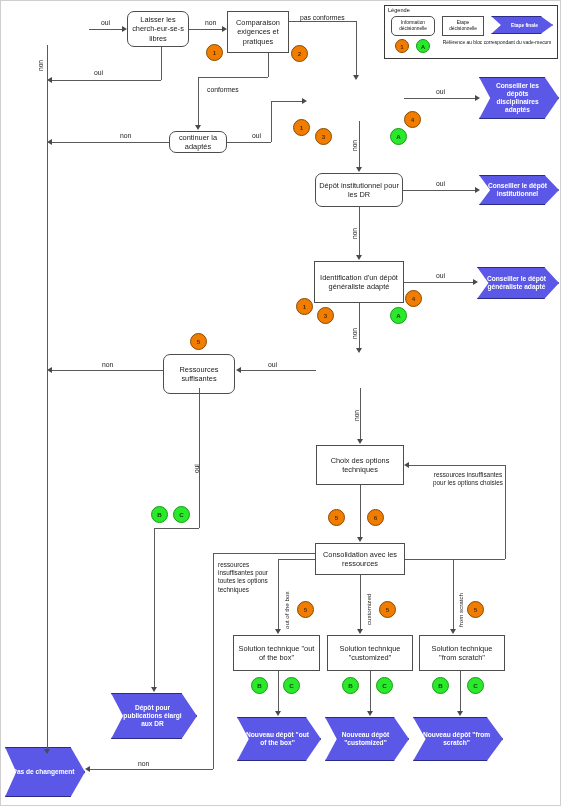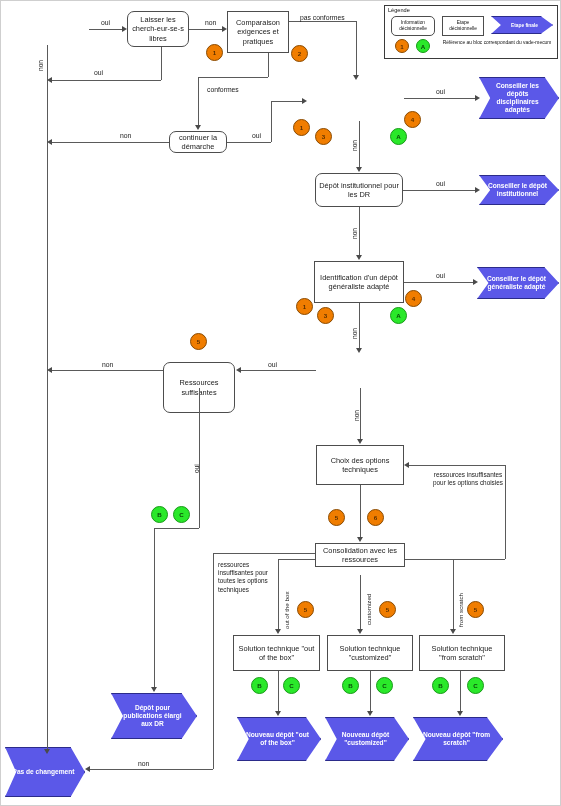--- a/index.html
+++ b/index.html
@@ -55,26 +55,26 @@
     <div class="lgbox round" style="left:6px;top:10px;width:44px;height:20px;">Information décisionnelle</div>
     <div class="lgbox" style="left:57px;top:10px;width:42px;height:20px;">Etape décisionnelle</div>
     <div class="lgchev" style="left:106px;top:10px;width:62px;height:18px;">Etape finale</div>
     <div class="circ o" style="left:10px;top:33px;width:14px;height:14px;">1</div>
     <div class="circ g" style="left:31px;top:33px;width:14px;height:14px;">A</div>
     <div class="lgtxt" style="left:56px;top:34px;width:112px;">Référence au bloc correspondant du vade-mecum</div>
   </div>
 
   <div class="box" style="left:226px;top:10px;width:62px;height:42px;">Comparaison exigences et pratiques</div>
   <div class="box round" style="left:126px;top:10px;width:62px;height:36px;">Laisser les cherch-eur-se-s libres</div>
-  <div class="box round" style="left:168px;top:130px;width:58px;height:22px;">continuer la démarche</div>
+  <div class="box round" style="left:168px;top:130px;width:58px;height:22px;">continuer la adaptés</div>
   <div class="box" style="left:313px;top:260px;width:90px;height:42px;">Identification d'un dépôt généraliste adapté</div>
   <div class="box round" style="left:314px;top:172px;width:88px;height:34px;">Dépôt institutionnel pour les DR</div>
-  <div class="box round" style="left:162px;top:353px;width:72px;height:51px;margin-top:8px;">Ressources suffisantes</div>
+  <div class="box round" style="left:162px;top:353px;width:72px;height:40px;">Ressources suffisantes</div>
   <div class="box" style="left:315px;top:444px;width:88px;height:40px;">Choix des options techniques</div>
-  <div class="box" style="left:314px;top:542px;width:90px;height:24px;">Consolidation avec les ressources</div>
+  <div class="box" style="left:314px;top:542px;width:90px;height:32px;">Consolidation avec les ressources</div>
   <div class="box" style="left:232px;top:634px;width:87px;height:36px;">Solution technique "out of the box"</div>
   <div class="box" style="left:326px;top:634px;width:86px;height:36px;">Solution technique "customized"</div>
   <div class="box" style="left:418px;top:634px;width:86px;height:36px;">Solution technique "from scratch"</div>
 
   <div class="chev" style="left:478px;top:76px;width:80px;height:42px;">Conseiller les dépôts disciplinaires adaptés</div>
   <div class="chev" style="left:478px;top:174px;width:80px;height:30px;">Conseiller le dépôt institutionnel</div>
   <div class="chev" style="left:476px;top:266px;width:82px;height:32px;">Conseiller le dépôt généraliste adapté</div>
   <div class="chev" style="left:110px;top:692px;width:86px;height:46px;">Dépôt pour publications élargi aux DR</div>
   <div class="chev" style="left:4px;top:746px;width:80px;height:50px;">Pas de changement</div>
   <div class="chev" style="left:236px;top:716px;width:84px;height:44px;">Nouveau dépôt "out of the box"</div>

